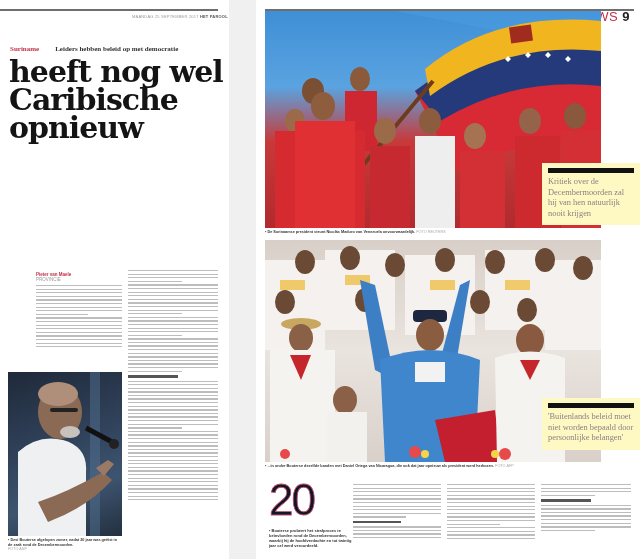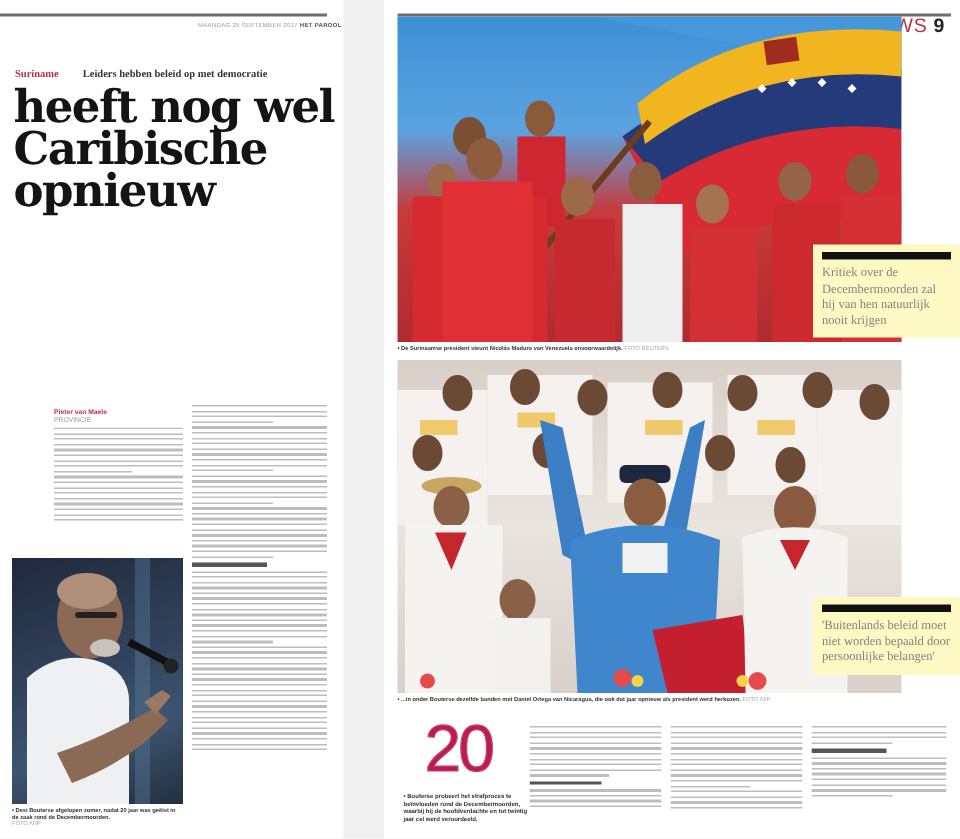--- a/index.html
+++ b/index.html
@@ -24,21 +24,21 @@
   .sub{height:2.6px;width:55%;background:#555;margin:3px 0 3px;}
   .photo{position:absolute;overflow:hidden;}
   .caption{position:absolute;font-size:3.8px;line-height:4.6px;color:#333;font-weight:bold;white-space:nowrap;}
   .caption .c{color:#aaa;font-weight:normal;}
   .section{position:absolute;right:10px;top:9px;font-size:13px;color:#222;letter-spacing:.5px;}
   .section .lbl{color:#bf2f47;}
   .section .num{font-weight:bold;color:#222;margin-left:4px;}
   .pull{position:absolute;background:#fef9c3;padding:5px 6px 6px 6px;}
   .pull .bar{height:5px;background:#111;margin-bottom:4px;}
   .pull .txt{font-family:"Liberation Serif",serif;font-size:8.4px;line-height:10.5px;color:#8a7f85;}
-  .bignum{position:absolute;left:283px;top:478px;font-size:44px;font-weight:300;color:#be185d;-webkit-text-stroke:0.8px #c04a60;letter-spacing:-2px;line-height:44px;}
+  .bignum{position:absolute;left:269px;top:478px;font-size:44px;font-weight:300;color:#0f172a;-webkit-text-stroke:0.8px #c04a60;letter-spacing:-2px;line-height:44px;}
   .numcap{position:absolute;left:269px;top:528px;width:85px;font-size:4px;line-height:5px;font-weight:bold;color:#333;}
 </style>
 </head>
 <body>
 
 <div class="gutter"></div>
 
 <div id="left" class="page">
   <div class="rule" style="left:0;top:9px;width:218px;"></div>
   <div class="folio" style="left:132px;top:14px;">

